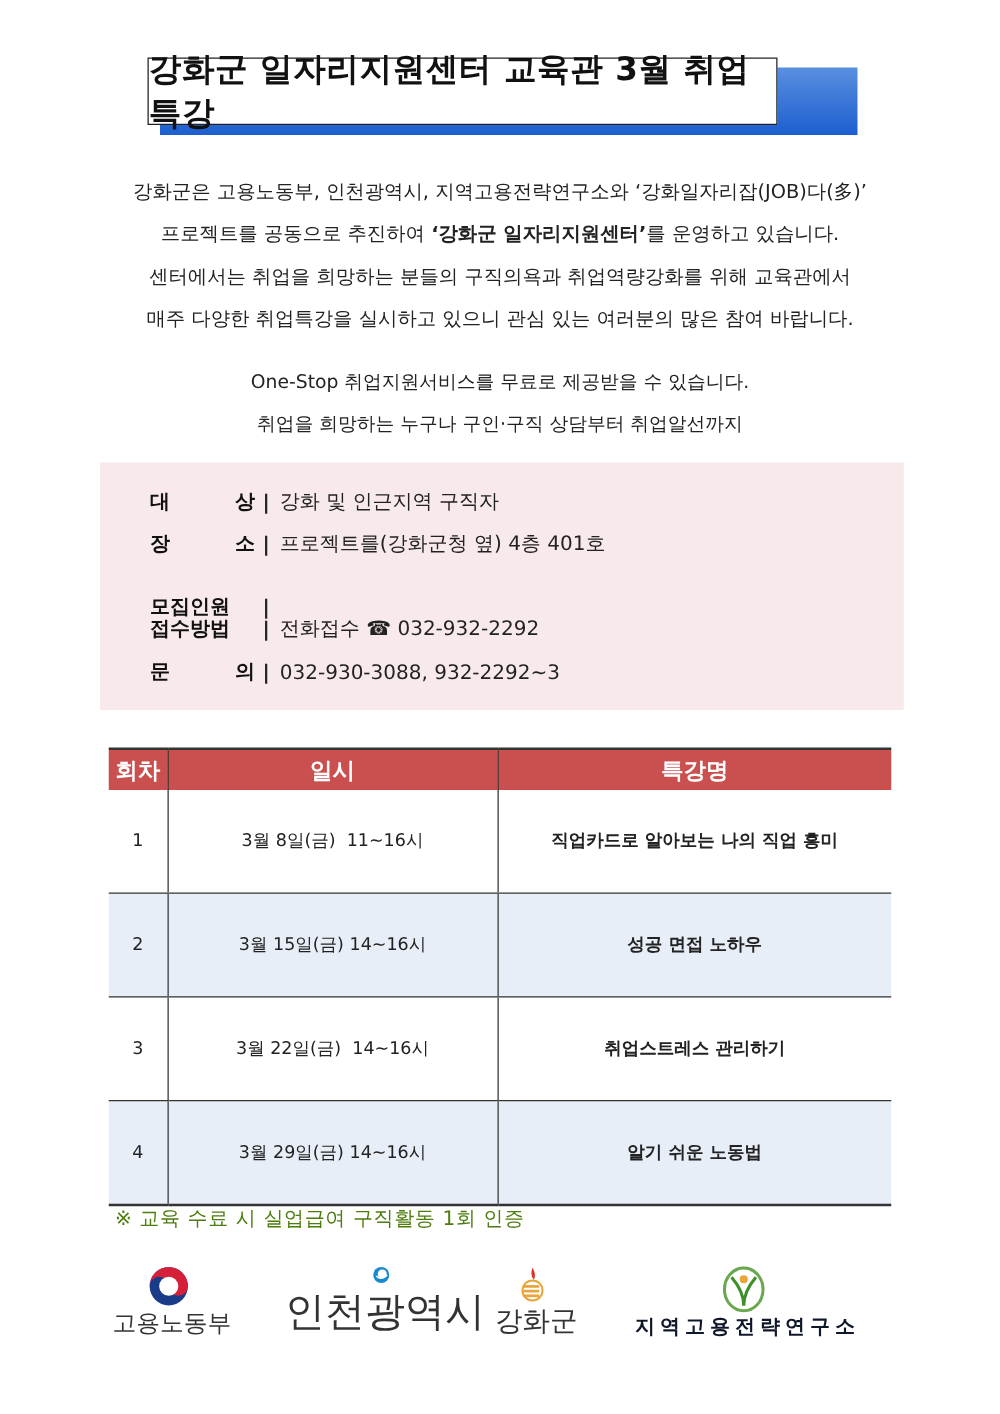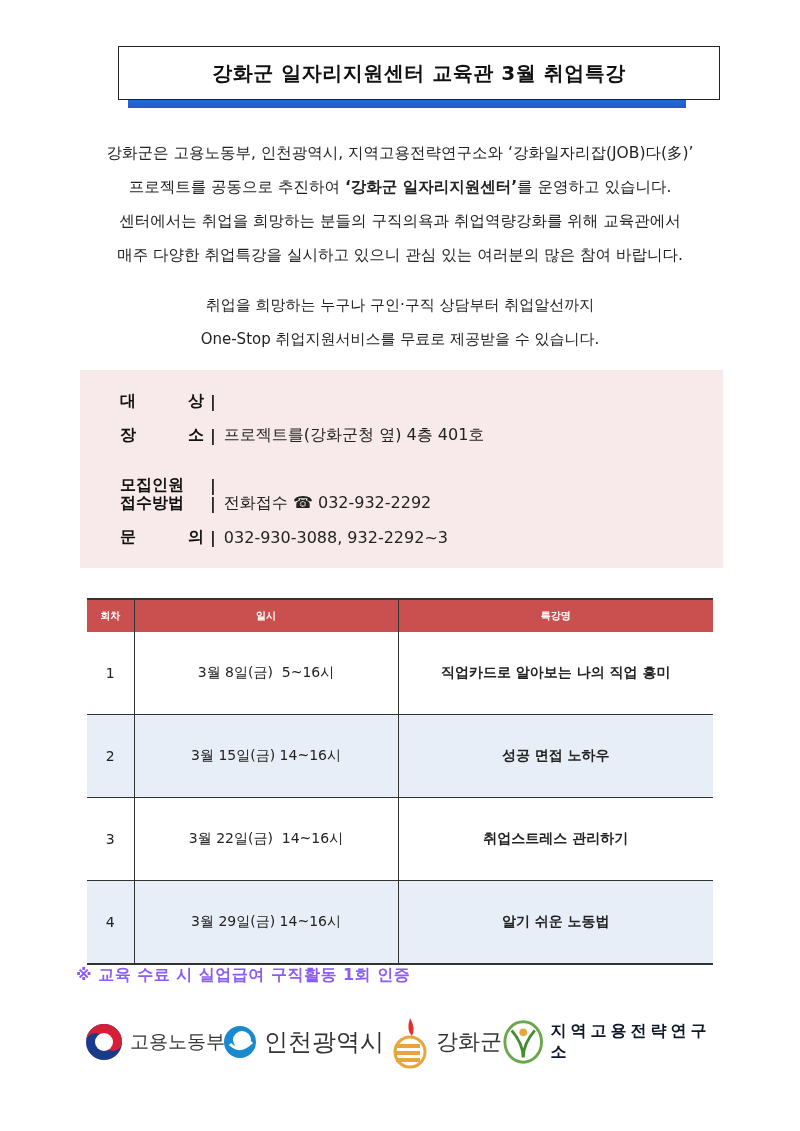--- a/index.html
+++ b/index.html
@@ -1,69 +1,70 @@
 <!DOCTYPE html>
 <html><head>
 <meta charset="utf-8">
 <style>
   html, body { margin:0; padding:0; background:#ffffff; }
   body { width:800px; height:1131px; position:relative; font-family:"DejaVu Sans", sans-serif; color:#222; overflow:hidden; }
   .title-wrap { position:absolute; left:118px; top:46px; width:560px; height:56px; }
   .title-shadow { position:absolute; left:10px; top:8px; width:558px; height:54px; background:linear-gradient(180deg,#5a8fe0,#1d5fd0); }
-  .title-box { position:absolute; left:0; top:0; width:602px; height:54px; background:#fff; border:1.5px solid #222; box-sizing:border-box; display:flex; align-items:center; justify-content:center; font-weight:bold; font-size:20px; color:#111; letter-spacing:0.5px; }
+  .title-box { position:absolute; left:0; top:0; width:504px; height:54px; background:#fff; border:1.5px solid #222; box-sizing:border-box; display:flex; align-items:center; justify-content:center; font-weight:bold; font-size:26px; color:#111; letter-spacing:0.5px; }
   .intro { position:absolute; left:80px; top:136px; width:640px; text-align:center; font-size:15.5px; line-height:34px; color:#222; }
   .intro p { margin:0; white-space:nowrap; }
   .intro b { font-weight:bold; }
   .intro2 { position:absolute; left:80px; top:288px; width:640px; text-align:center; font-size:15px; line-height:34px; }
   .intro2 p { margin:0; }
   .info { position:absolute; left:80px; top:370px; width:643px; height:198px; background:#f8eaea; }
   .info-row { position:absolute; left:40px; display:flex; align-items:center; font-size:16px; height:30px; }
   .info-label { font-weight:bold; width:84px; display:flex; justify-content:space-between; color:#111; }
   .info-bar { font-weight:bold; margin:0 8px 0 6px; }
   .info-val { color:#222; }
   table.sched { position:absolute; left:87px; top:598px; width:626px; border-collapse:collapse; font-size:14px; }
-  table.sched th { background:#c9504f; color:#fff; font-weight:bold; height:30px; font-size:10px; border-left:1px solid #333; border-top:2px solid #333; }
+  table.sched th { background:#c9504f; color:#fff; font-weight:bold; height:30px; font-size:18px; border-left:1px solid #333; border-top:2px solid #333; }
   table.sched th:first-child { border-left:none; }
   table.sched td { height:80px; text-align:center; border-left:1px solid #333; border-bottom:1px solid #333; }
   table.sched td:first-child { border-left:none; }
   table.sched tr.alt td { background:#e7eef7; }
   table.sched td.title { font-weight:bold;margin-top:21px; }
   table.sched tr:last-child td { border-bottom:2px solid #333; }
-  .note { position:absolute; left:76px; top:965px; font-size:16px; font-weight:bold; color:#8b5cf6; letter-spacing:0.5px; }
+  .note { position:absolute; left:92px; top:965px; font-size:16px; font-weight:normal; color:#4d7c0f; letter-spacing:0.5px; }
   .logos { position:absolute; left:84px; top:1012px; width:640px; height:60px; }
-  .logo { position:absolute; top:0; display:flex; align-items:center; height:60px; }
+  .logo { position:absolute; top:0; display:flex; align-items:center; height:60px;flex-direction:column; }
   .logo-text { font-size:20px; color:#333; margin-left:6px; }
 </style>
 </head>
 <body>
 
 <div class="title-wrap">
   <div class="title-shadow"></div>
   <div class="title-box">강화군 일자리지원센터 교육관 3월 취업특강</div>
 </div>
 
 <div class="intro">
   <p>강화군은 고용노동부, 인천광역시, 지역고용전략연구소와 ‘강화일자리잡(JOB)다(多)’</p>
   <p><span>프로젝트를 공동으로 추진하여 </span><b>‘강화군 일자리지원센터’</b><span>를 운영하고 있습니다.</span></p>
   <p>센터에서는 취업을 희망하는 분들의 구직의욕과 취업역량강화를 위해 교육관에서</p>
   <p>매주 다양한 취업특강을 실시하고 있으니 관심 있는 여러분의 많은 참여 바랍니다.</p>
 </div>
 
 <div class="intro2">
+  <p>One-Stop 취업지원서비스를 무료로 제공받을 수 있습니다.</p>
   <p>취업을 희망하는 누구나 구인·구직 상담부터 취업알선까지</p>
-  <p>One-Stop 취업지원서비스를 무료로 제공받을 수 있습니다.</p>
 </div>
 
 <div class="info">
   <div class="info-row" style="top:16px">
     <span class="info-label">
         <span>대</span>
         <span>상</span>
       </span>
     <span class="info-bar">|</span>
+    <span class="info-val">강화 및 인근지역 구직자</span>
   </div>
   <div class="info-row" style="top:50px">
     <span class="info-label">
         <span>장</span>
         <span>소</span>
       </span>
     <span class="info-bar">|</span>
     <span class="info-val">프로젝트를(강화군청 옆) 4층 401호</span>
   </div>
   <div class="info-row" style="top:100px">
@@ -98,21 +99,21 @@
   <thead>
     <tr>
       <th>회차</th>
       <th>일시</th>
       <th>특강명</th>
     </tr>
   </thead>
   <tbody>
     <tr>
       <td>1</td>
-      <td style="white-space:pre">3월 8일(금)  5~16시</td>
+      <td style="white-space:pre">3월 8일(금)  11~16시</td>
       <td class="title">직업카드로 알아보는 나의 직업 흥미</td>
     </tr>
     <tr class="alt">
       <td>2</td>
       <td style="white-space:pre">3월 15일(금) 14~16시</td>
       <td class="title">성공 면접 노하우</td>
     </tr>
     <tr>
       <td>3</td>
       <td style="white-space:pre">3월 22일(금)  14~16시</td>
@@ -136,21 +137,21 @@
       <circle cx="20" cy="20" r="9" fill="#fff"></circle>
     </svg>
     <span class="logo-text" style="font-size:19px">고용노동부</span>
   </div>
   <div class="logo" style="left:138px">
     <svg width="36" height="40" viewBox="0 0 36 40">
       <circle cx="18" cy="20" r="16" fill="#1a8ad0"></circle>
       <circle cx="20" cy="18" r="9" fill="#fff"></circle>
       <path d="M8 22 Q18 32 30 20" stroke="#fff" stroke-width="3" fill="none"></path>
     </svg>
-    <span class="logo-text" style="font-size:24px">인천광역시</span>
+    <span class="logo-text" style="font-size:32px">인천광역시</span>
   </div>
   <div class="logo" style="left:306px">
     <svg width="40" height="56" viewBox="0 0 40 56">
       <path d="M20 4 Q26 14 22 22 Q16 16 20 4Z" fill="#e0302a"></path>
       <circle cx="20" cy="38" r="15" fill="none" stroke="#e8a53a" stroke-width="3"></circle>
       <rect x="6" y="30" width="24" height="4" fill="#e8a53a"></rect>
       <rect x="6" y="37" width="24" height="4" fill="#e8a53a"></rect>
       <rect x="6" y="44" width="24" height="4" fill="#e8a53a"></rect>
     </svg>
     <span class="logo-text" style="font-size:22px">강화군</span>

